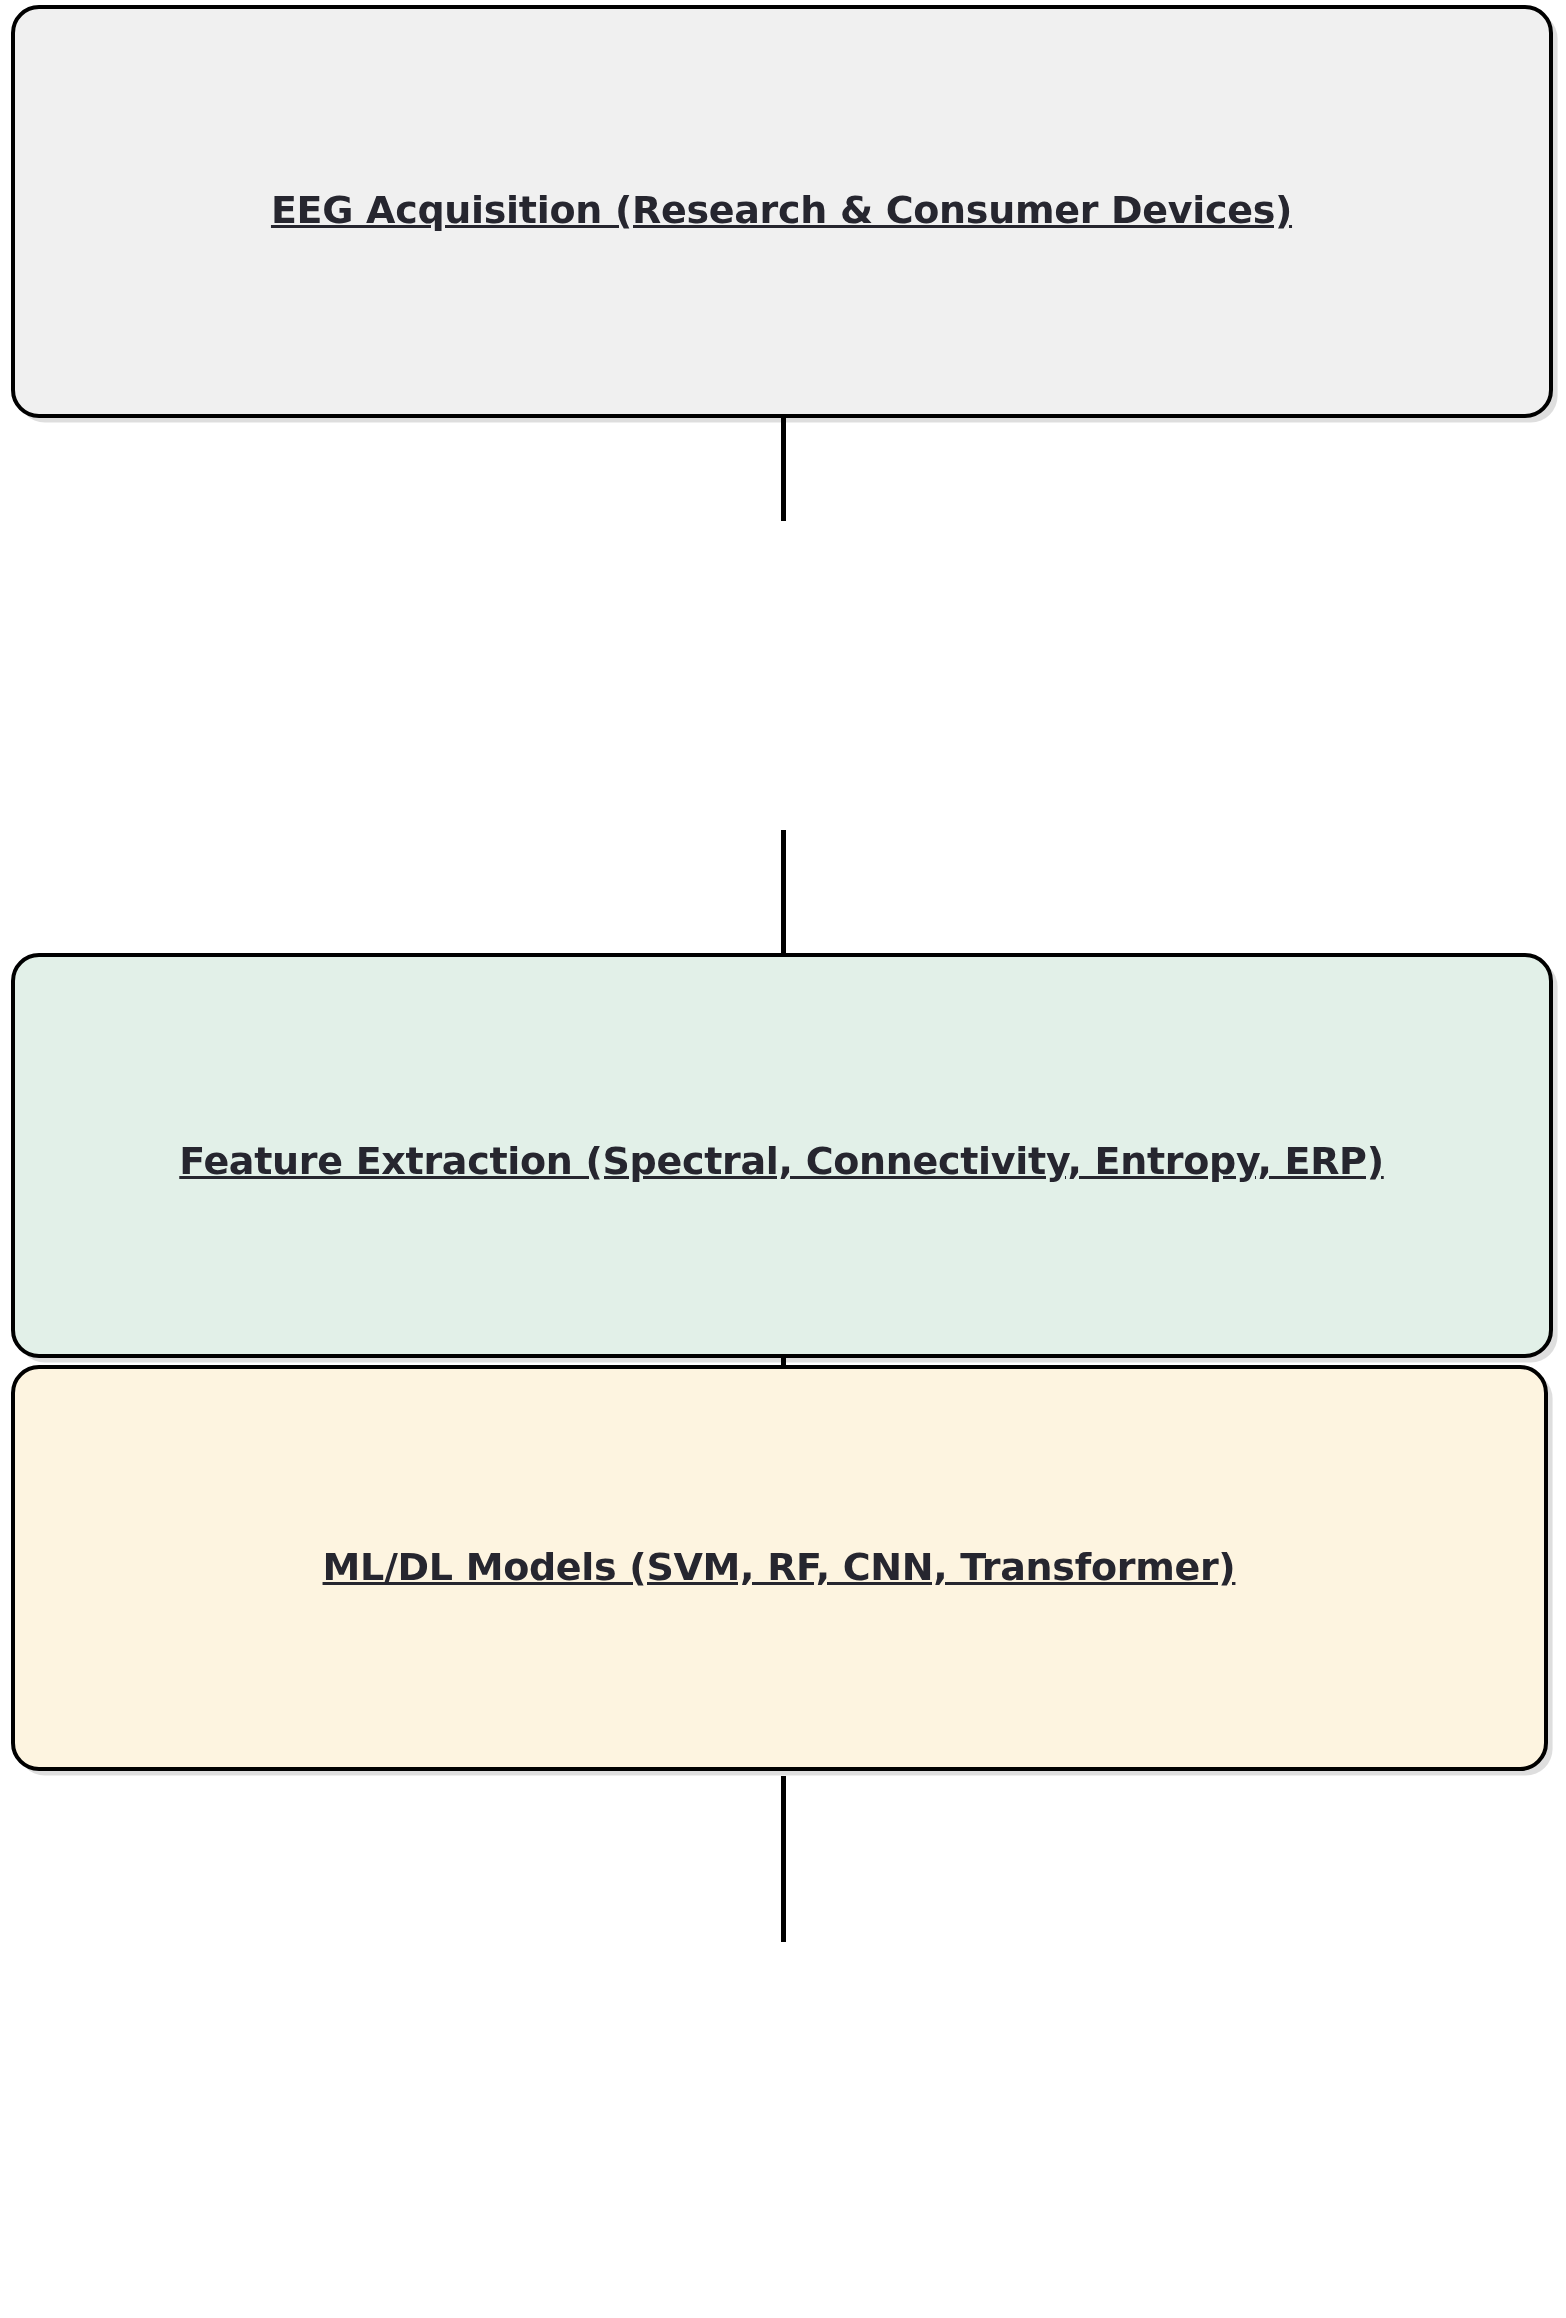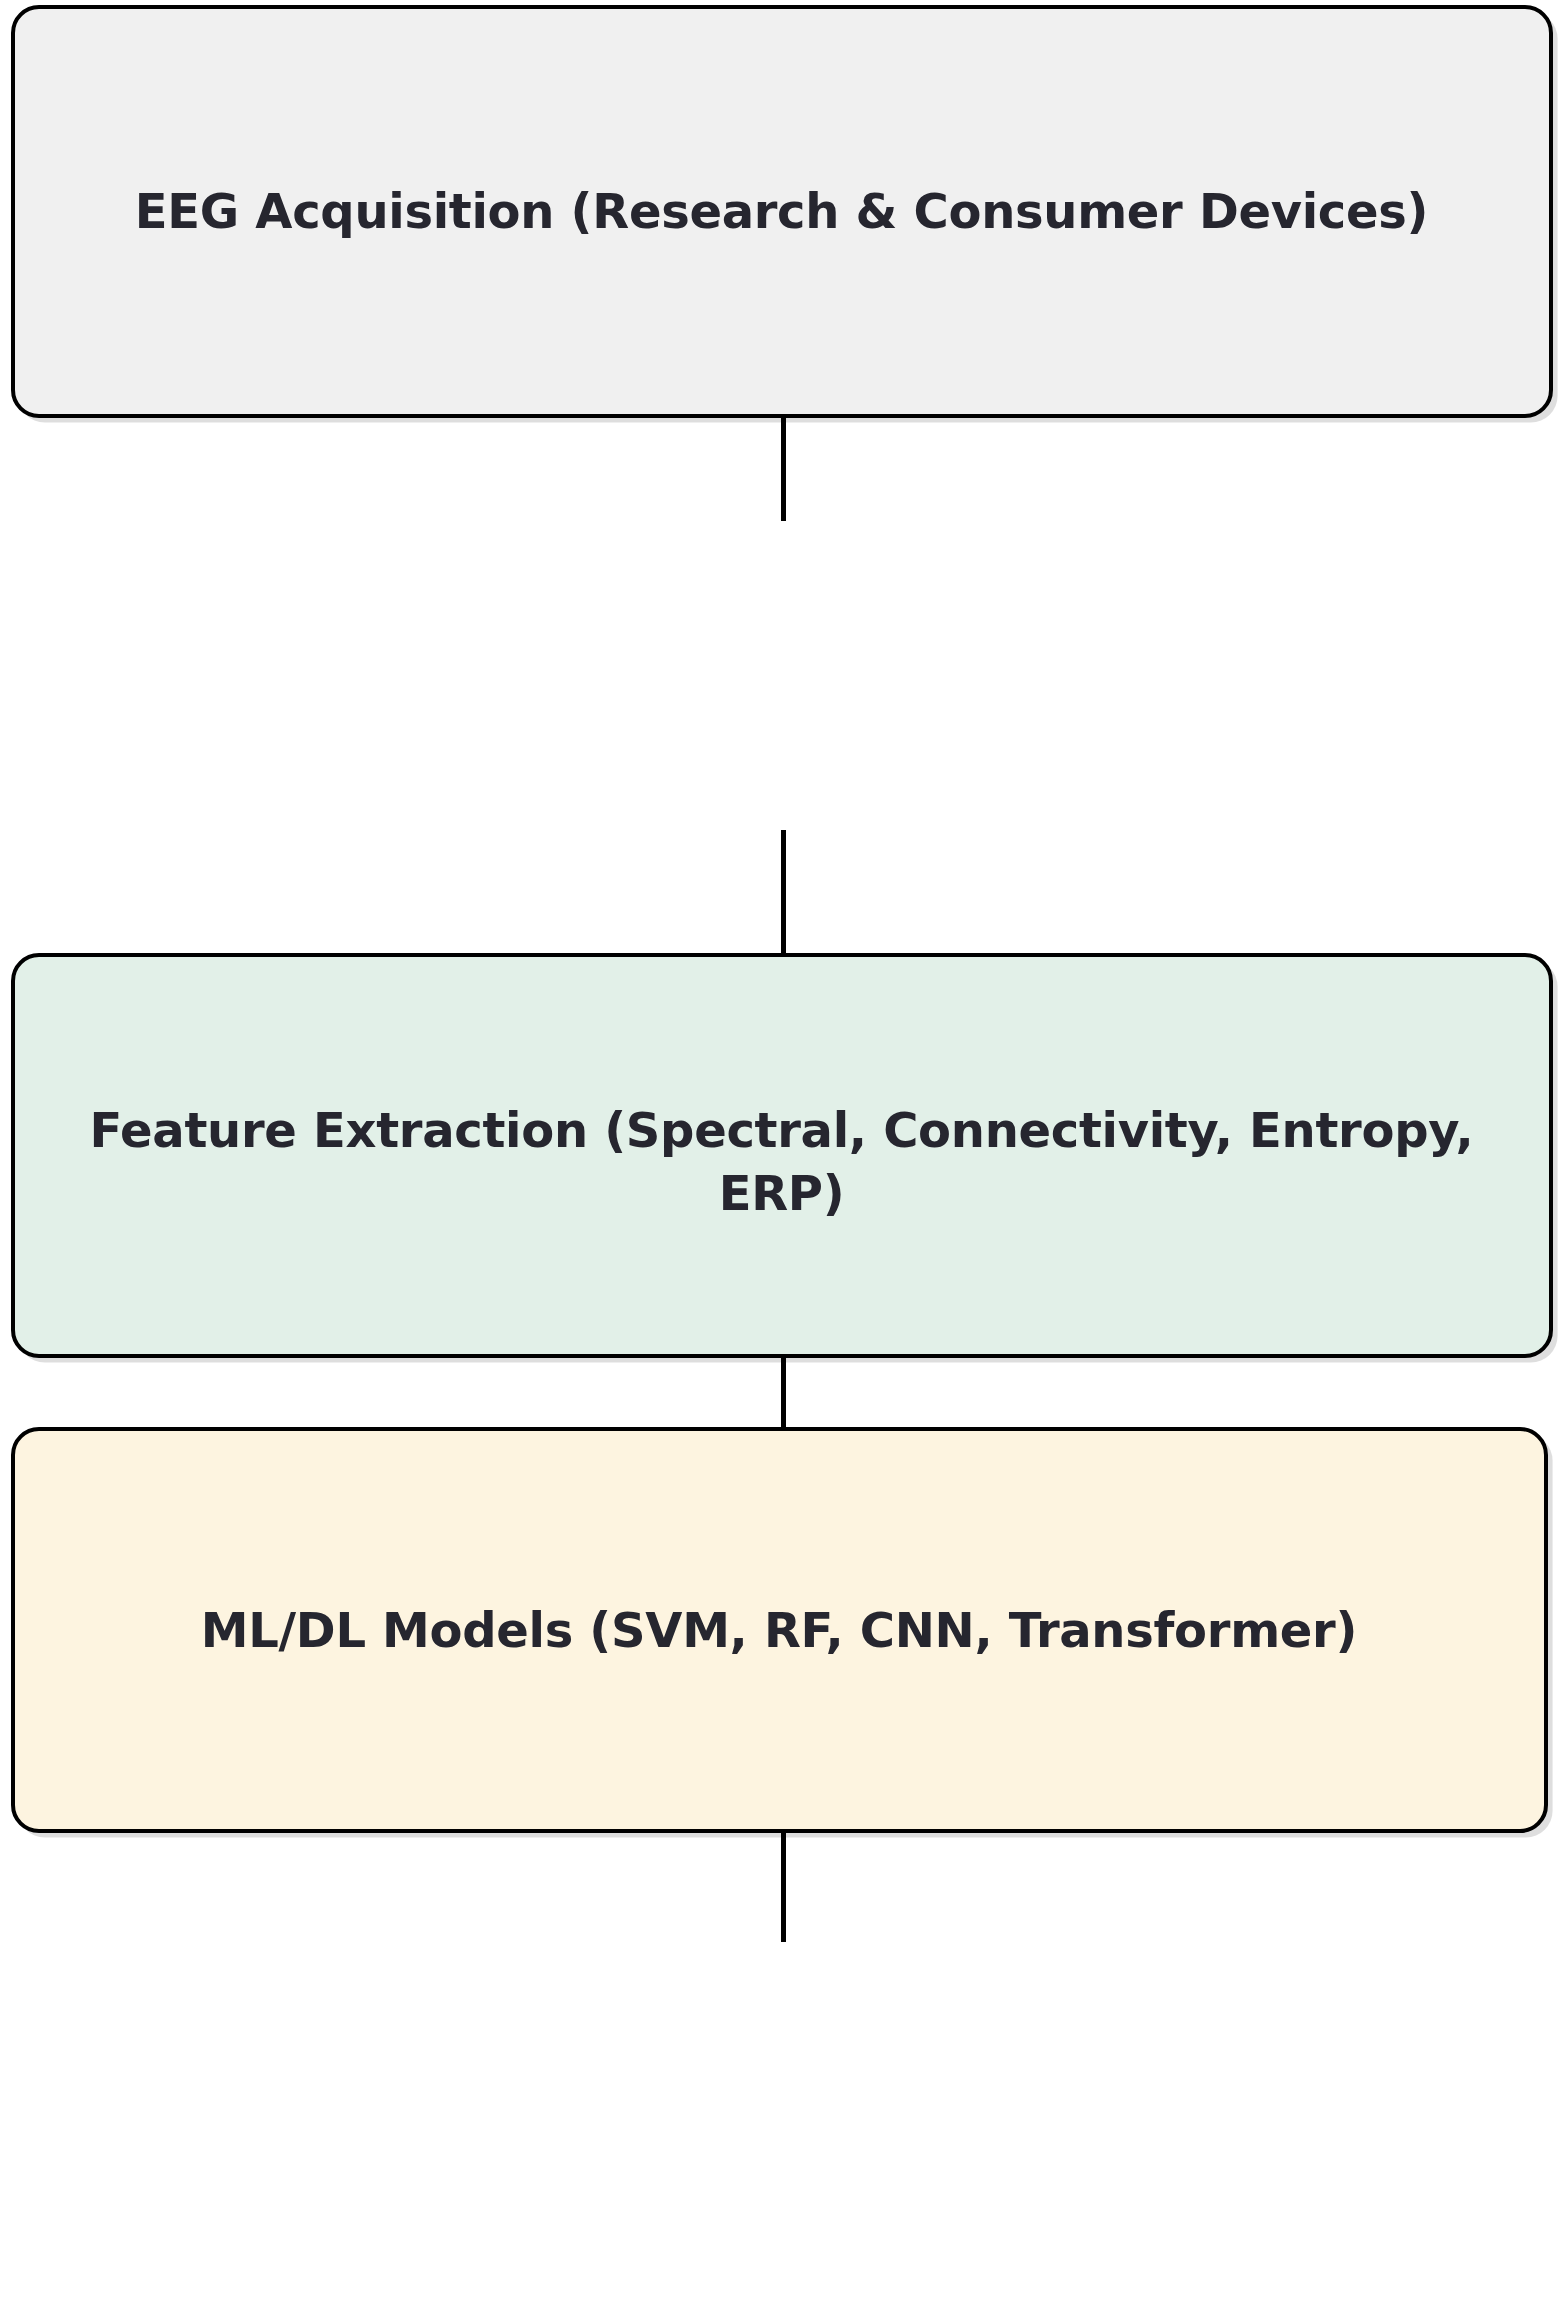--- a/index.html
+++ b/index.html
@@ -32,41 +32,42 @@
     align-items: center;
     justify-content: center;
     z-index: 2;
   }
 
   .node-label {
     display: block;
     width: 100%;
     text-align: center;
     font-weight: bold;
-    font-size: 48px;
+    font-size: 38px;
     line-height: 1.30;
     letter-spacing: -0.3px;
     color: #26262f;
     padding: 0 34px;
     box-sizing: border-box;
     white-space: pre-line;
+    text-decoration: underline;
   }
 
   .edge {
     position: absolute;
     background: #000000;
     width: 5.2px;
     z-index: 1;
   }
 
   
   #node-0 { left: 10.5px;  top: 4.7px;    width: 1542px; height: 413px; }
   #node-1 { left: 10.5px;  top: 481px;  width: 1537px; height: 405px; }
   #node-2 { left: 10.5px;  top: 953px; width: 1542px; height: 405px; }
-  #node-3 { left: 10.5px;  top: 1427px; width: 1537px; height: 406px; justify-content: flex-end; }
+  #node-3 { left: 10.5px;  top: 1365px; width: 1537px; height: 406px; justify-content: flex-end; }
   #node-4 { left: 10.5px;  top: 1900px; width: 1534px; height: 416px; }
 
   
   #edge-0 { left: 781px; top: 357px;  height: 164px; }
   #edge-1 { left: 781px; top: 830px; height: 164px; }
   #edge-2 { left: 781px; top: 1302px; height: 165px; }
   #edge-3 { left: 781px; top: 1776px; height: 166px; }
 </style>
 </head>
 <body>

